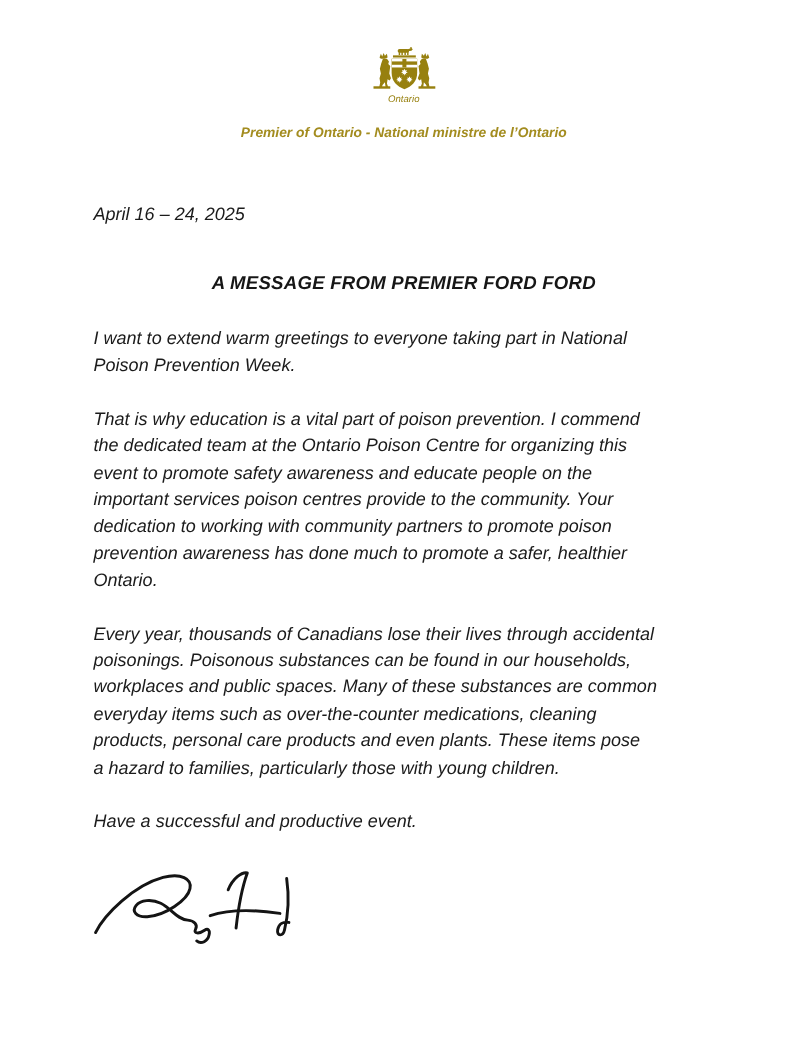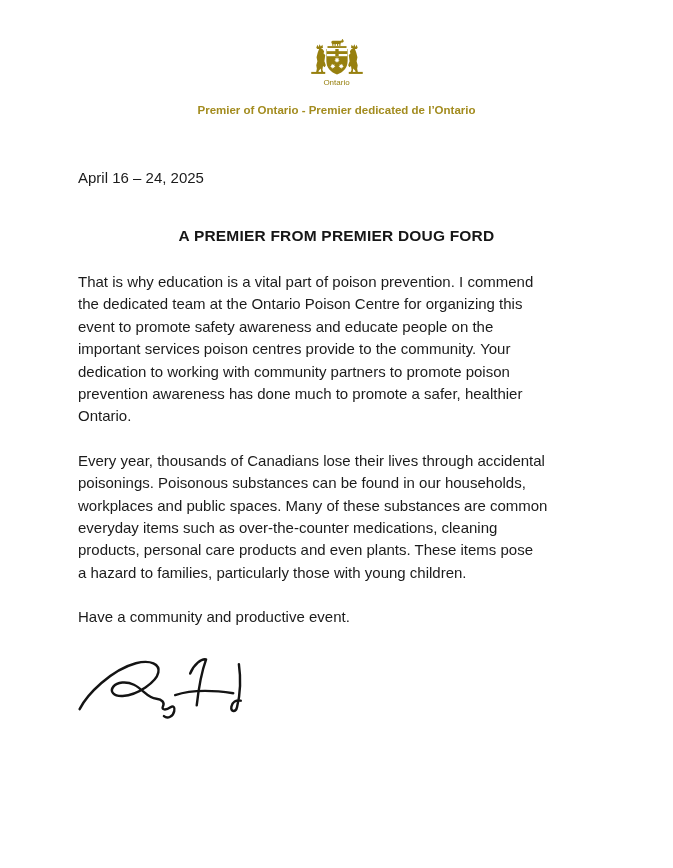--- a/index.html
+++ b/index.html
@@ -1,20 +1,21 @@
 <!DOCTYPE html>
 <html style="--gold: #97800F; --gold-text: #A38C1F; --ink: #1B1B1B;"><head>
 <meta charset="utf-8">
 <style>
   :root { --gold:#97800F; --gold-text:#A38C1F; --ink:#1B1B1B; }
   html,body { margin:0; padding:0; background:#ffffff; }
   .page {
     position:relative; width:673px; height:868px; background:#ffffff;
     font-family:"Liberation Sans", sans-serif; color:var(--ink);
     overflow:hidden;
+    font-style:italic;
   }
   .header { padding-top:36px; text-align:center; }
   .logo { display:inline-block; }
   .logo svg { display:block; margin:0 auto; }
   .logo-caption { font-size:8px; line-height:9px; color:var(--gold); margin-top:1px; }
   .tagline { margin-top:15px; font-size:11.5px; font-weight:700; color:var(--gold-text); }
   .date { margin:51px 0 0 78px; font-size:15px; line-height:22px; }
   .heading { margin:38px 0 0 0; text-align:center; font-size:15.5px; font-weight:700; letter-spacing:0.2px; color:#161616; }
   .body-col { margin:26px 0 0 78px; width:548px; font-size:15px; line-height:22.4px; }
   .para { margin:0 0 22px 0; white-space:pre-line; }
@@ -71,42 +72,44 @@
             <path d="M87,21 L85,15.5 L83,19.5 L81,14.5 L79,18.5 L76,15.5 L75,21 L79,23 L85,23 Z"></path>
             <path d="M82,23 L76,23 L73,27 L74,31 L71,34 L72.5,45 L70,52 L72,55.5 L75,53.5 L76,60 L74,65.5 L78,65.5 L79,58 L82.5,62 L83.5,65.5 L87.5,65.5 L86,58.5 L87,52 L85,45 L86.5,38 L84.5,30 Z"></path>
           </g>
 
           <rect x="4" y="64" width="25" height="3.6"></rect>
           <rect x="71" y="64" width="25" height="3.6"></rect>
         </g>
       </svg>
       <div class="logo-caption">Ontario</div>
     </div>
-    <div class="tagline">Premier of Ontario - Premier dedicated de l’Ontario</div>
+    <div class="tagline">Premier of Ontario - National ministre de l’Ontario</div>
   </header>
 
   <div class="date">April 16 – 24, 2025</div>
 
-  <div class="heading">A PREMIER FROM PREMIER DOUG FORD</div>
+  <div class="heading">A MESSAGE FROM PREMIER FORD FORD</div>
 
   <div class="body-col">
+    <p class="para">I want to extend warm greetings to everyone taking part in National
+Poison Prevention Week.</p>
     <p class="para">That is why education is a vital part of poison prevention. I commend
 the dedicated team at the Ontario Poison Centre for organizing this
 event to promote safety awareness and educate people on the
 important services poison centres provide to the community. Your
 dedication to working with community partners to promote poison
 prevention awareness has done much to promote a safer, healthier
 Ontario.</p>
     <p class="para">Every year, thousands of Canadians lose their lives through accidental
 poisonings. Poisonous substances can be found in our households,
 workplaces and public spaces. Many of these substances are common
 everyday items such as over-the-counter medications, cleaning
 products, personal care products and even plants. These items pose
 a hazard to families, particularly those with young children.</p>
-    <p class="para">Have a community and productive event.</p>
+    <p class="para">Have a successful and productive event.</p>
   </div>
 
   <div class="sig-block">
     <svg class="sig-svg" width="178" height="75" viewBox="0 0 190 80">
       <g fill="none" stroke="#141414" stroke-width="2.6" stroke-linecap="round" stroke-linejoin="round">
         <path d="M6,62 C14,46 40,20 66,13 C82,9 92,14 90,23 C88,33 68,47 52,48 C42,48.5 38,43 42,38 C46,33 56,32 64,36 C74,41 78,50 88,51 C94,51.6 97,55 95,59 C93,63 98,63.5 103,60 C106,58 108,60 107,64 C106,69.5 100,73 96,69.5"></path>
         <path d="M124,24 C128,14 136,8 141,9 C137,20 133,40 131,58"></path>
         <path d="M108,47 C126,41 150,42 170,45"></path>
         <path d="M176,14 C178,28 177.5,46 174,60 C172.8,65.5 167,65.5 168,59.5 C169,54.5 173,52 178,53"></path>
       </g>

